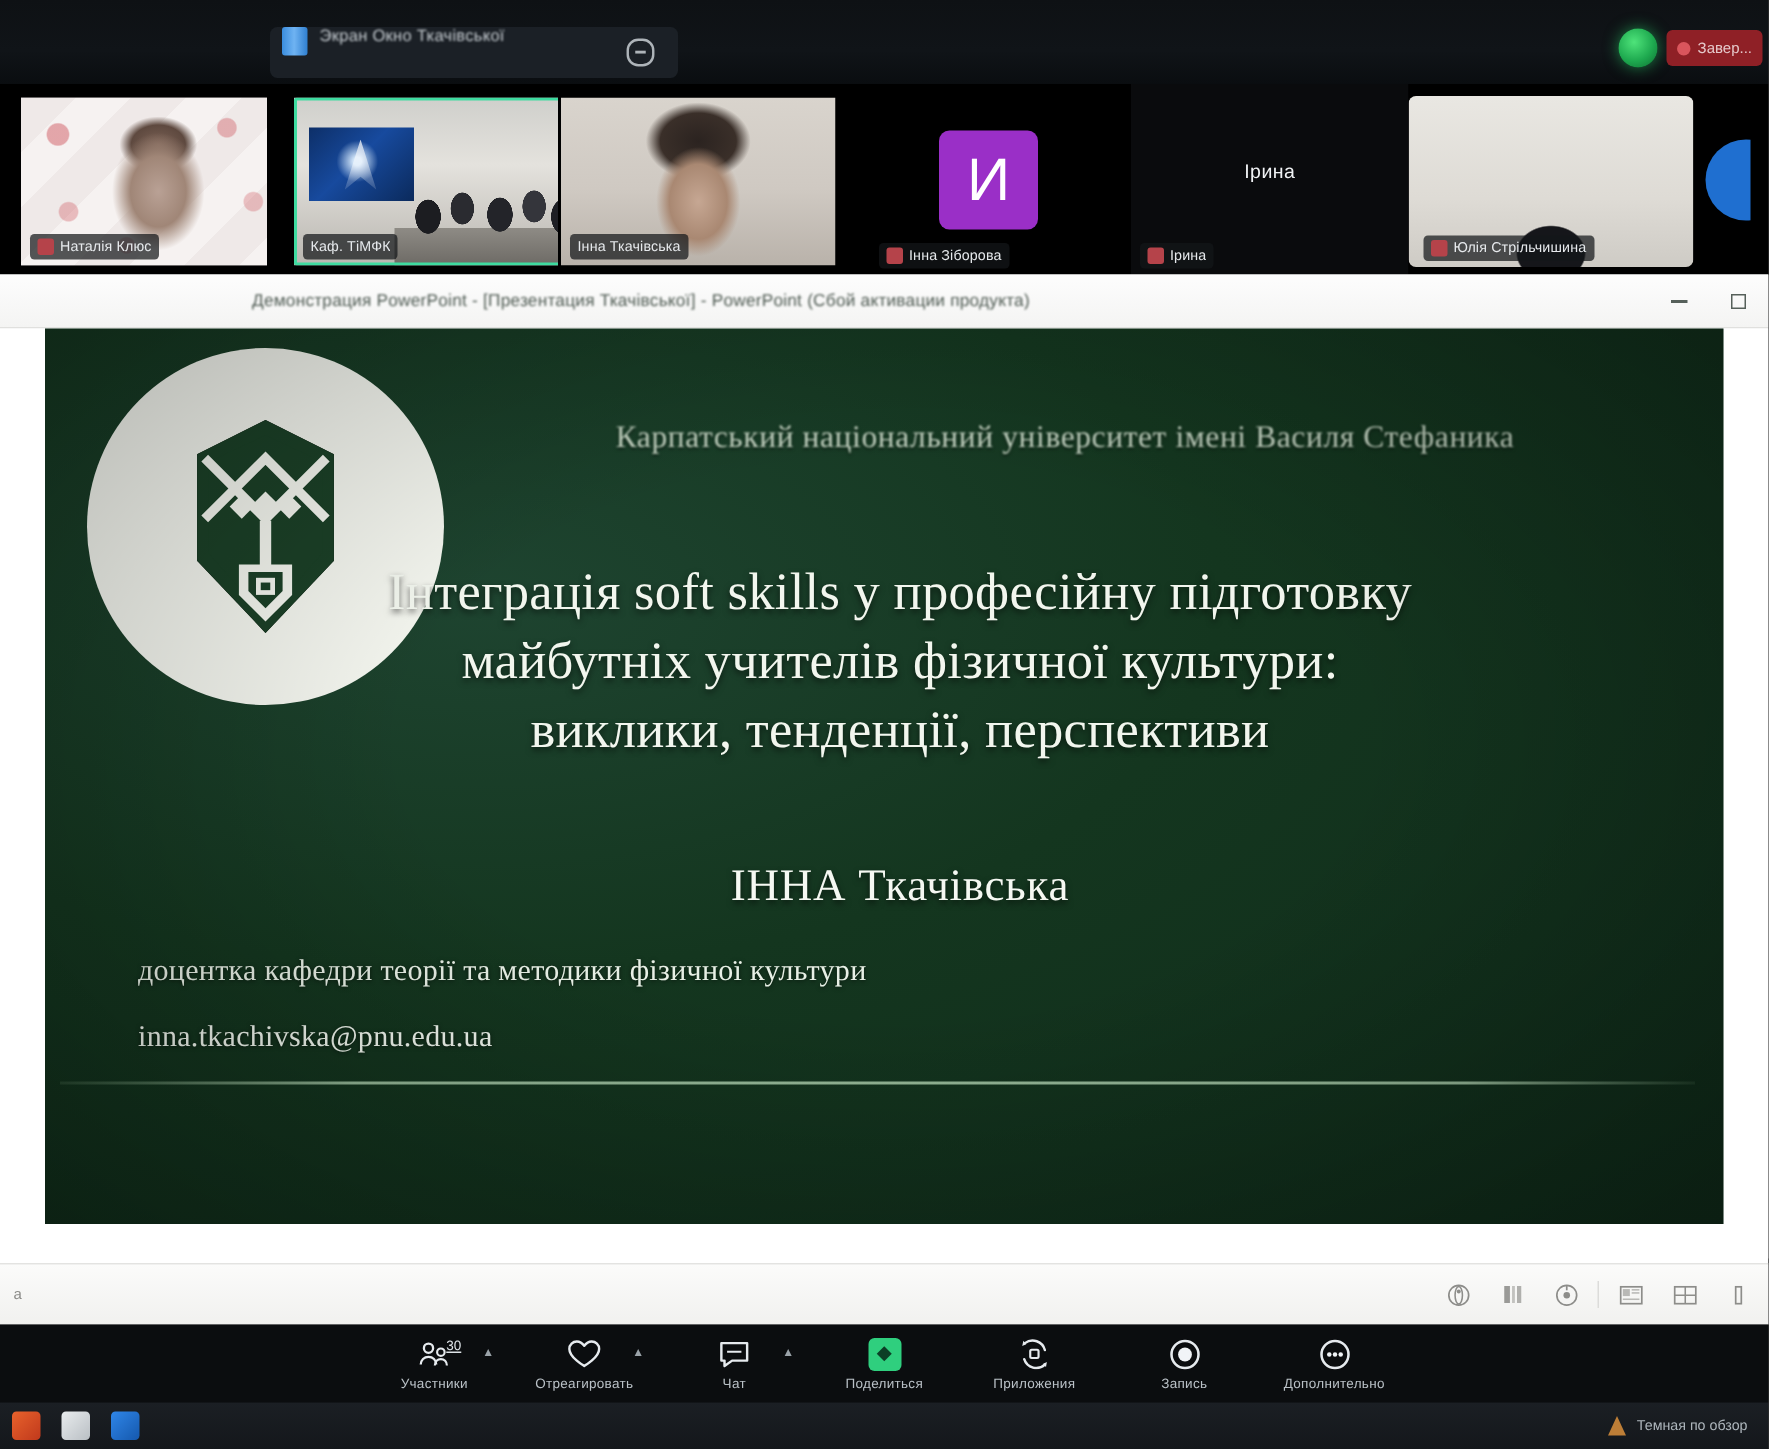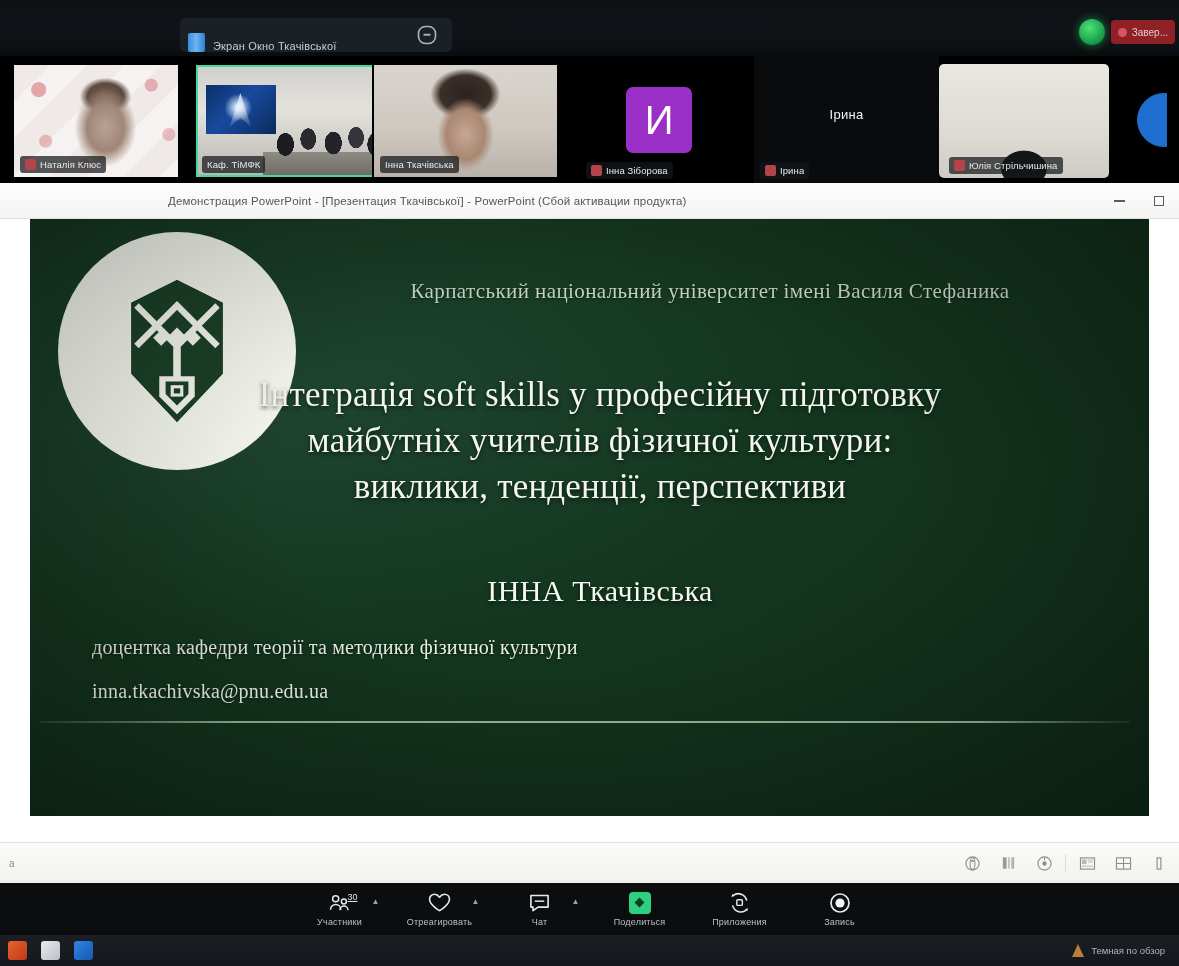--- a/index.html
+++ b/index.html
@@ -13,21 +13,21 @@
     position:absolute; left:0; top:0; width:1179px; height:56px;
     background:linear-gradient(180deg,#0e1114 0%,#101418 60%,#0a0d10 100%);
     overflow:hidden;
   }
   .sharebar .edge-left {
     position:absolute; left:0; top:24px; font-size:11px; color:#8e969c;
     letter-spacing:.4px; filter:blur(.6px);margin-top:46px;
   }
   .share-pill {
     position:absolute; left:180px; top:18px; width:272px; height:34px;
-    background:#1b2026; border-radius:5px; display:flex; align-items:flex-end;
+    background:#1b2026; border-radius:5px; display:flex; align-items:flex-start;
     padding:0 8px; gap:8px;
   }
   .share-pill .ppt-ico {
     width:17px; height:19px; border-radius:2px;
     background:linear-gradient(90deg,#3a8dde 0%,#6fb3f2 48%,#2f7fd0 100%);
     flex:0 0 auto;
   }
   .share-pill .ptxt {
     font-size:11px; color:#c8ced3; white-space:nowrap; overflow:hidden;
     filter:blur(.7px); letter-spacing:.2px;
@@ -377,21 +377,21 @@
         <div class="t5-bg"></div>
         <div class="t5-name">Ірина</div>
         <div class="namebar">
           <span class="micmute"></span>
           <span class="nm">Ірина</span>
         </div>
       </div>
     </div>
 
     <div class="tile" style="width:194px;">
-      <div class="inner" style="left:0px; top:8px; width:170px; height:114px;">
+      <div class="inner" style="left:0px; top:8px; width:190px; height:114px;">
         <div class="t6-bg"></div>
         <div class="namebar" style="left:10px;">
           <span class="micmute"></span>
           <span class="nm">Юлія Стрільчишина</span>
         </div>
       </div>
     </div>
 
     <div class="tile" style="width:34px;">
       <div class="inner" style="left:0; top:0; width:34px; height:127px;">
@@ -580,20 +580,31 @@
     <div class="zitem">
       <div class="zico">
         <svg width="22" height="22" viewBox="0 0 22 22">
           <circle cx="11" cy="11" r="9" fill="none" stroke="#e6eaee" stroke-width="1.7"></circle>
           <circle cx="11" cy="11" r="4.6" fill="#f1f4f7"></circle>
         </svg>
       </div>
       <div class="zlab">Запись</div>
     </div>
 
+    <div class="zitem">
+      <div class="zico">
+        <svg width="22" height="22" viewBox="0 0 22 22">
+          <circle cx="11" cy="11" r="9" fill="none" stroke="#e6eaee" stroke-width="1.7"></circle>
+          <circle cx="7.2" cy="11" r="1.5" fill="#f1f4f7"></circle>
+          <circle cx="11" cy="11" r="1.5" fill="#f1f4f7"></circle>
+          <circle cx="14.8" cy="11" r="1.5" fill="#f1f4f7"></circle>
+        </svg>
+      </div>
+      <div class="zlab">Дополнительно</div>
+    </div>
 
   </div>
 
   <div class="taskbar">
     <div class="tb-ico tb-ppt"></div>
     <div class="tb-ico tb-exp"></div>
     <div class="tb-ico tb-blue"></div>
     <div class="tright">
       <div class="tri"></div>
       <div class="tlab">Темная по обзор</div>

